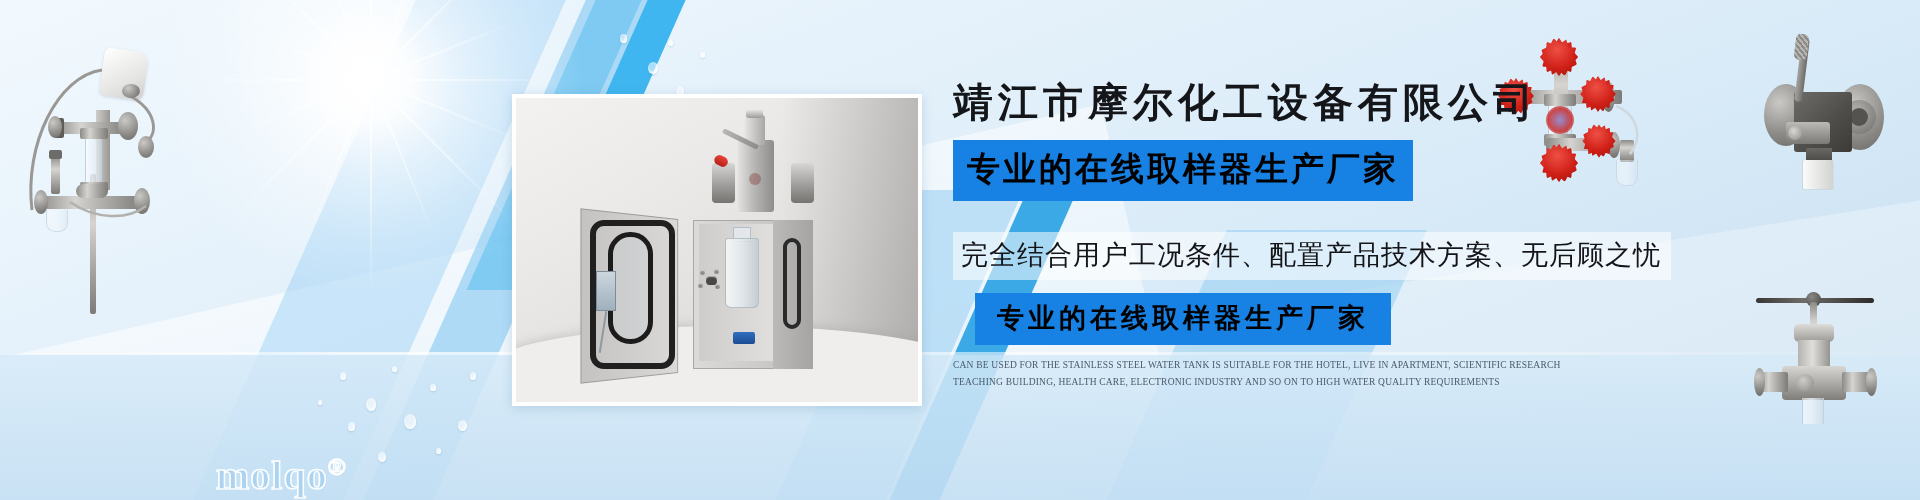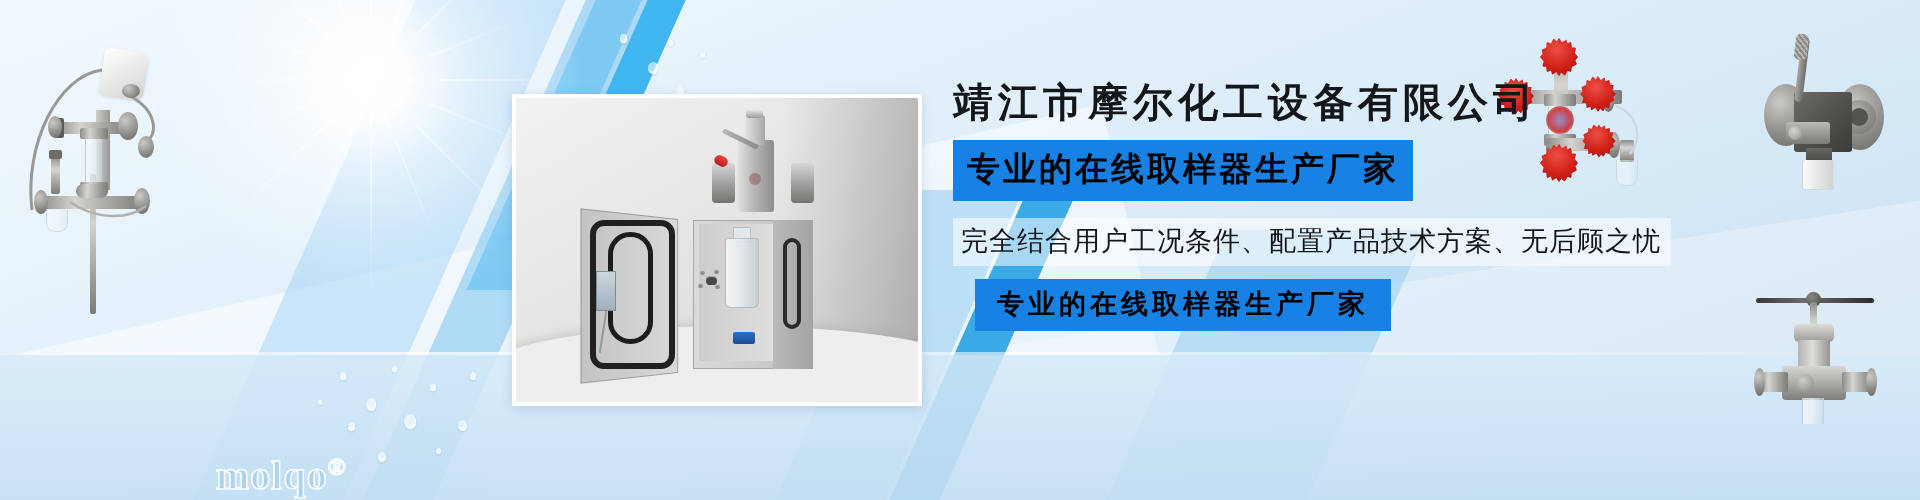--- a/index.html
+++ b/index.html
@@ -269,21 +269,21 @@
     font-weight:bold;
     white-space:nowrap;
   }
   #tagline-primary {
     margin-top:12px;
     font-size:33px;
     letter-spacing:3px;
     padding:7px 14px 9px 14px;
   }
   #tagline-feature {
-    margin-top:17px;
+    margin-top:31px;
     background:rgba(255,255,255,.55);
     display:inline-block;
     padding:5px 10px 7px 8px;
     font-size:27px;
     letter-spacing:1px;
     color:#141519;
     white-space:nowrap;
   }
   #tagline-custom {
     margin-top:13px;
@@ -535,19 +535,20 @@
   <div id="copy">
 
     <div id="company-name">靖江市摩尔化工设备有限公司</div>
 
     <div class="badge" id="tagline-primary">专业的在线取样器生产厂家</div>
 
     <div id="tagline-feature">完全结合用户工况条件、配置产品技术方案、无后顾之忧</div>
 
     <div class="badge" id="tagline-custom">专业的在线取样器生产厂家</div>
 
+    <div id="english-copy">CAN BE USED FOR THE STAINLESS STEEL WATER TANK IS SUITABLE FOR THE HOTEL, LIVE IN APARTMENT, SCIENTIFIC RESEARCH TEACHING BUILDING, HEALTH CARE, ELECTRONIC INDUSTRY AND SO ON TO HIGH WATER QUALITY REQUIREMENTS</div>
   </div>
 
   <div id="watermark">
     <span>molqo</span><span class="reg">®</span>
   </div>
 
 </div>
 
 </body></html>

